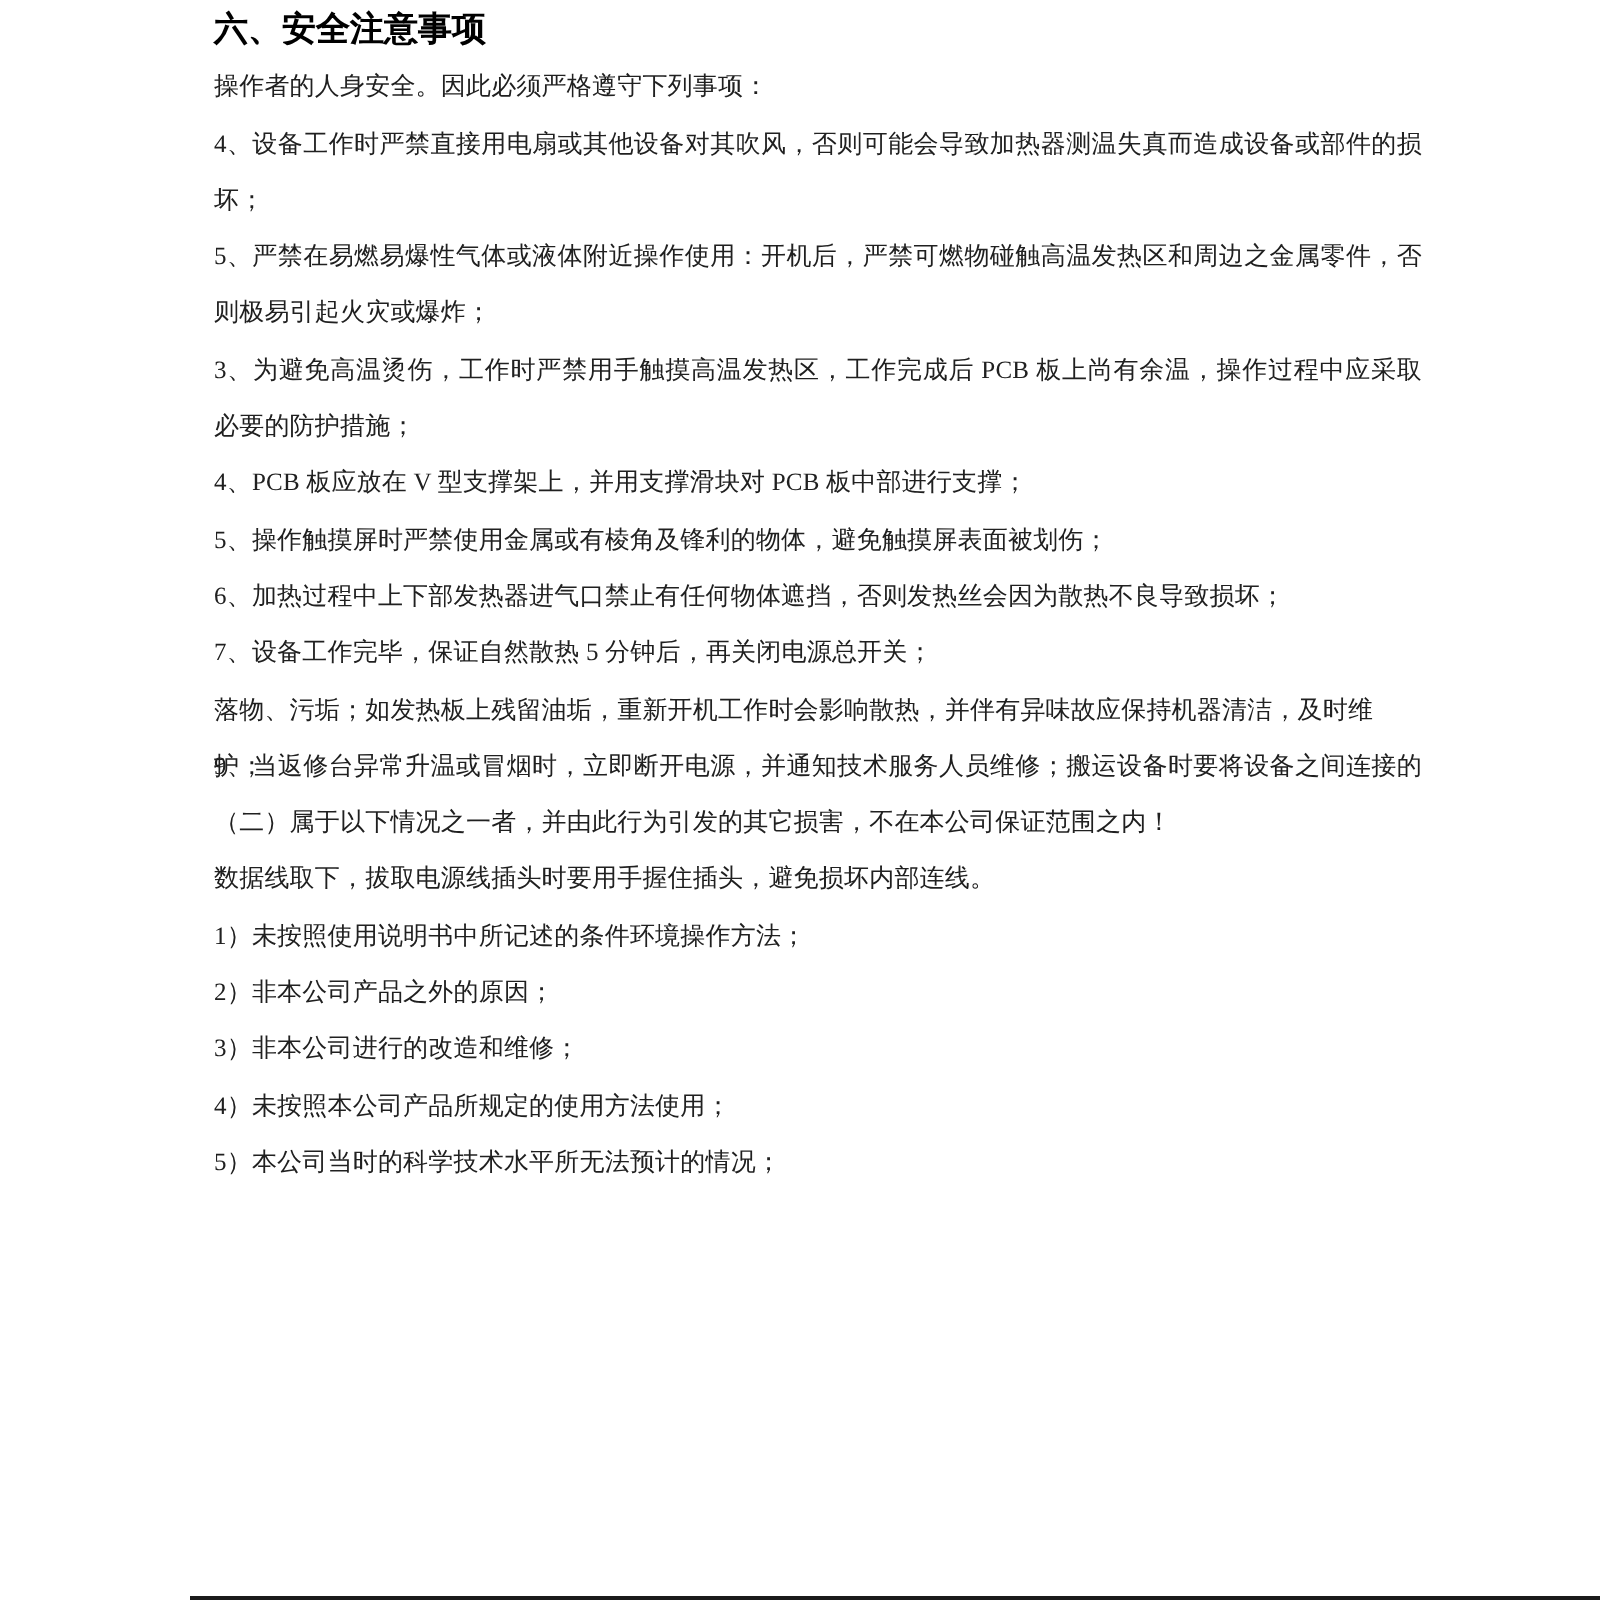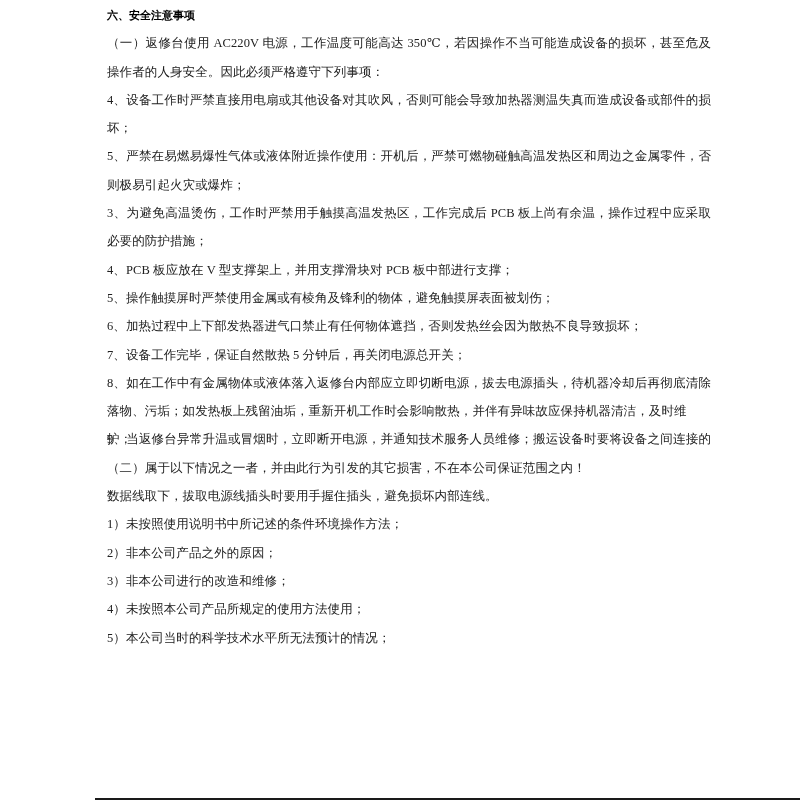--- a/index.html
+++ b/index.html
@@ -17,21 +17,21 @@
   .doc {
     position: absolute;
     left: 107px;
     top: 1px;
     width: 604px;
     color: #202020;
   }
   .heading {
     margin: 0;
     padding: 0;
-    font-size: 11px;
+    font-size: 17px;
     font-weight: 700;
     line-height: 28.3px;
     height: 28.3px;
     color: #000000;
     white-space: nowrap;
   }
   .line {
     font-size: 12.5px;
     line-height: 28.3px;
     height: 28.3px;
@@ -49,33 +49,31 @@
     height: 2px;
     background: #1a1a1a;
   }
 </style>
 </head>
 <body>
 
 <div class="doc">
   <h1 class="heading">六、安全注意事项</h1>
   <div id="lines">
-      <div class="line fill">（一）返修台使用 AC220V 电源，工作温度可能高达 350℃，若因操作不当可能造成设备的损坏，甚至危及</div>
       <div class="line">操作者的人身安全。因此必须严格遵守下列事项：</div>
       <div class="line fill">4、设备工作时严禁直接用电扇或其他设备对其吹风，否则可能会导致加热器测温失真而造成设备或部件的损</div>
       <div class="line">坏；</div>
       <div class="line fill">5、严禁在易燃易爆性气体或液体附近操作使用：开机后，严禁可燃物碰触高温发热区和周边之金属零件，否</div>
       <div class="line">则极易引起火灾或爆炸；</div>
       <div class="line fill">3、为避免高温烫伤，工作时严禁用手触摸高温发热区，工作完成后 PCB 板上尚有余温，操作过程中应采取</div>
       <div class="line">必要的防护措施；</div>
       <div class="line">4、PCB 板应放在 V 型支撑架上，并用支撑滑块对 PCB 板中部进行支撑；</div>
       <div class="line">5、操作触摸屏时严禁使用金属或有棱角及锋利的物体，避免触摸屏表面被划伤；</div>
       <div class="line">6、加热过程中上下部发热器进气口禁止有任何物体遮挡，否则发热丝会因为散热不良导致损坏；</div>
       <div class="line">7、设备工作完毕，保证自然散热 5 分钟后，再关闭电源总开关；</div>
-      <div class="line fill">8、如在工作中有金属物体或液体落入返修台内部应立即切断电源，拔去电源插头，待机器冷却后再彻底清除</div>
       <div class="line">落物、污垢；如发热板上残留油垢，重新开机工作时会影响散热，并伴有异味故应保持机器清洁，及时维护；</div>
       <div class="line fill">9、当返修台异常升温或冒烟时，立即断开电源，并通知技术服务人员维修；搬运设备时要将设备之间连接的</div>
       <div class="line">（二）属于以下情况之一者，并由此行为引发的其它损害，不在本公司保证范围之内！</div>
       <div class="line">数据线取下，拔取电源线插头时要用手握住插头，避免损坏内部连线。</div>
       <div class="line">1）未按照使用说明书中所记述的条件环境操作方法；</div>
       <div class="line">2）非本公司产品之外的原因；</div>
       <div class="line">3）非本公司进行的改造和维修；</div>
       <div class="line">4）未按照本公司产品所规定的使用方法使用；</div>
       <div class="line">5）本公司当时的科学技术水平所无法预计的情况；</div>
     </div>

